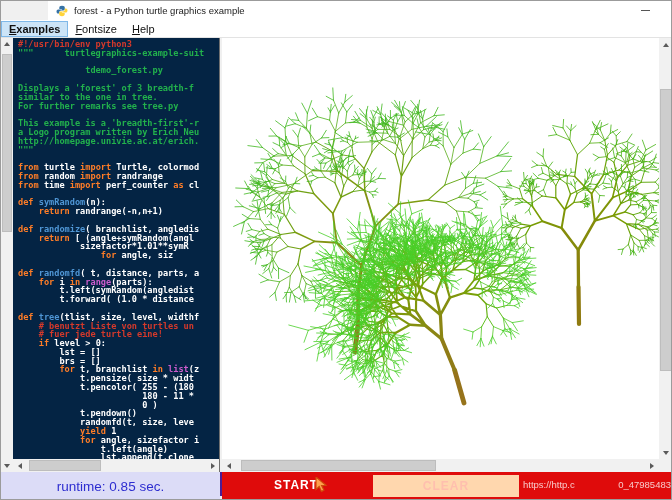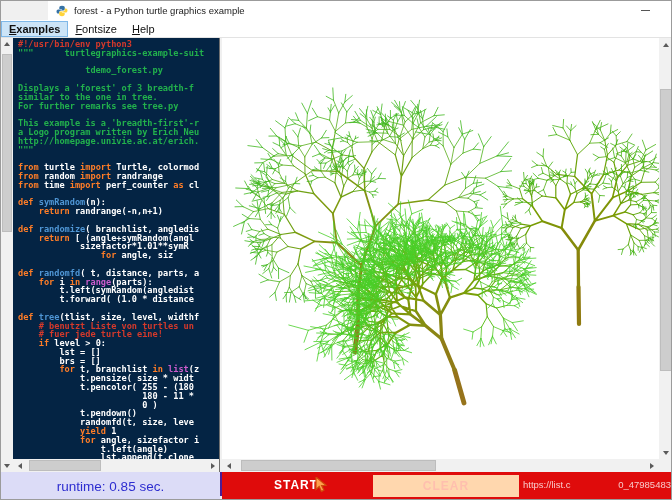--- a/index.html
+++ b/index.html
@@ -166,21 +166,21 @@
         <div class="tri-right"></div>
       </div>
   </div>
 
   <div class="bottombar">
     <div class="runtime">runtime: 0.85 sec.</div>
     <div class="btnarea">
       <div class="btn-label btn-start">START</div>
       <div class="btn-label btn-stop">CLEAR</div>
       <div class="watermark">
-        <span>https://list.c</span>
+        <span>https://http.c</span>
           <span>0_47985483</span>
       </div>
       <svg class="cursor" width="14" height="16" viewBox="0 0 14 16">
         <polygon points="1,0 1,12.5 4.2,9.6 6.4,14.4 8.9,13.2 6.6,8.6 11,8.3" fill="#ffa04d" stroke="#cf4a0c" stroke-width="1.2"></polygon>
       </svg>
     </div>
   </div>
 
 </div>
 

